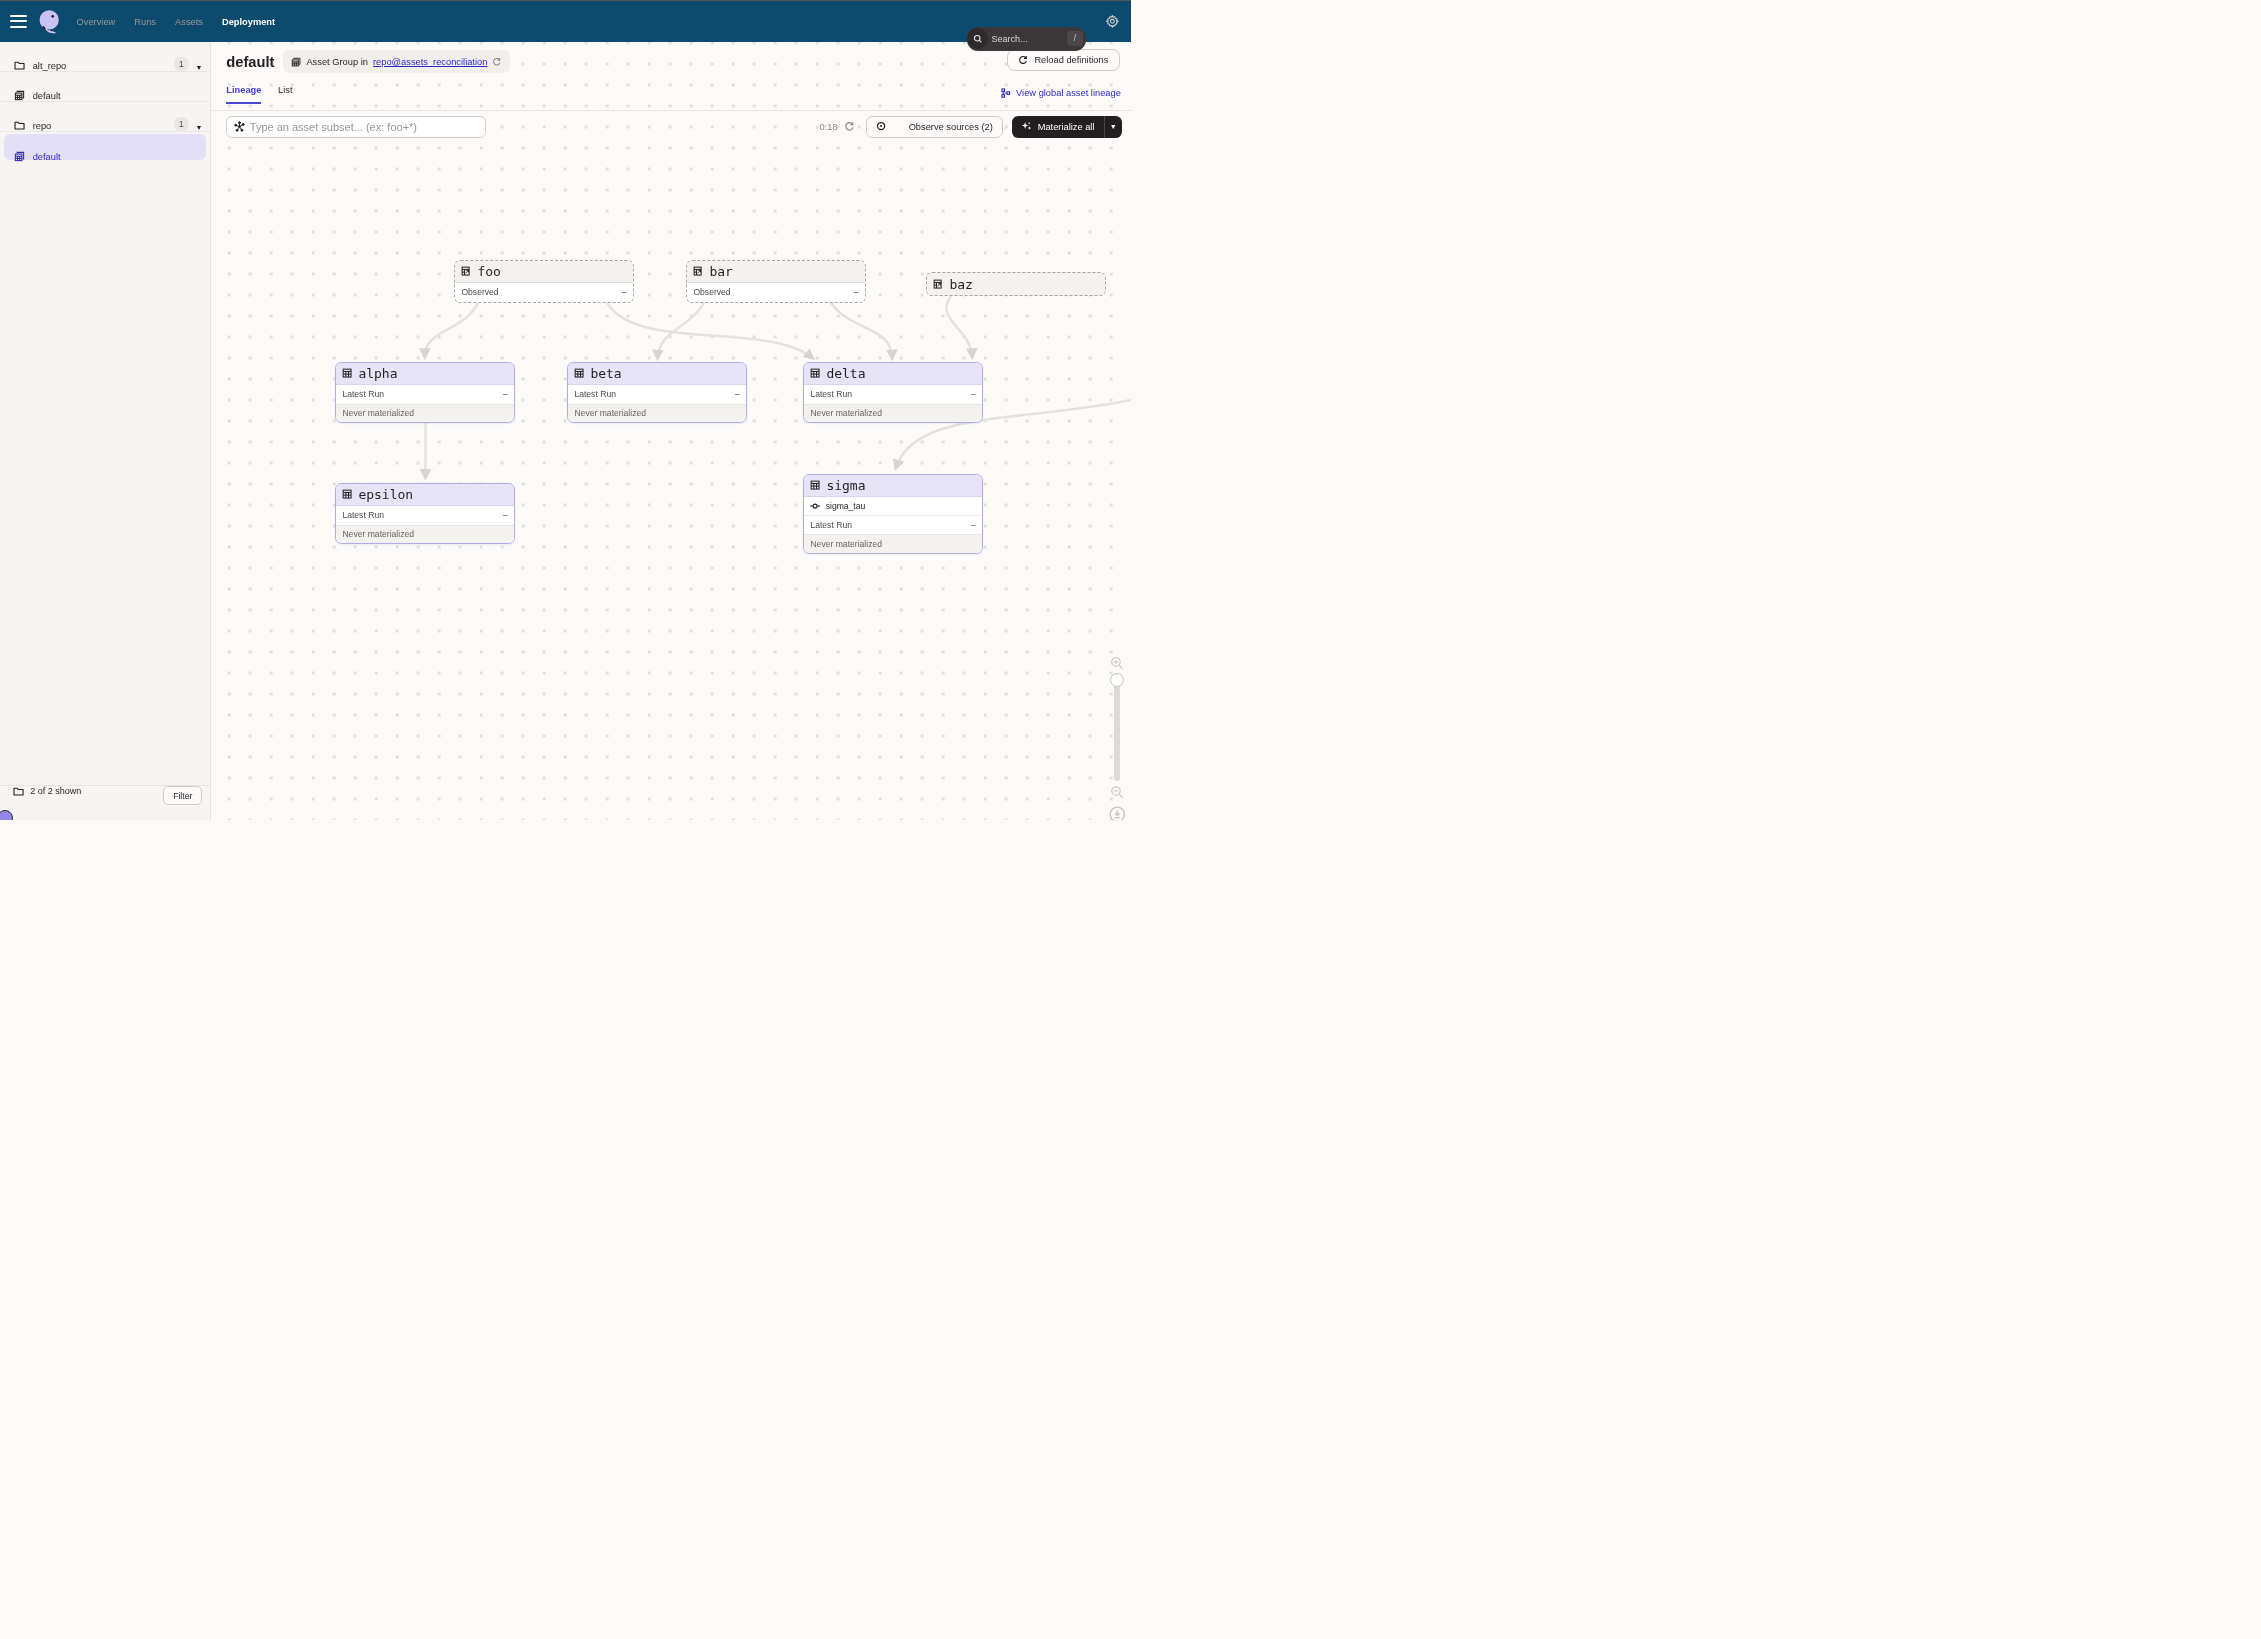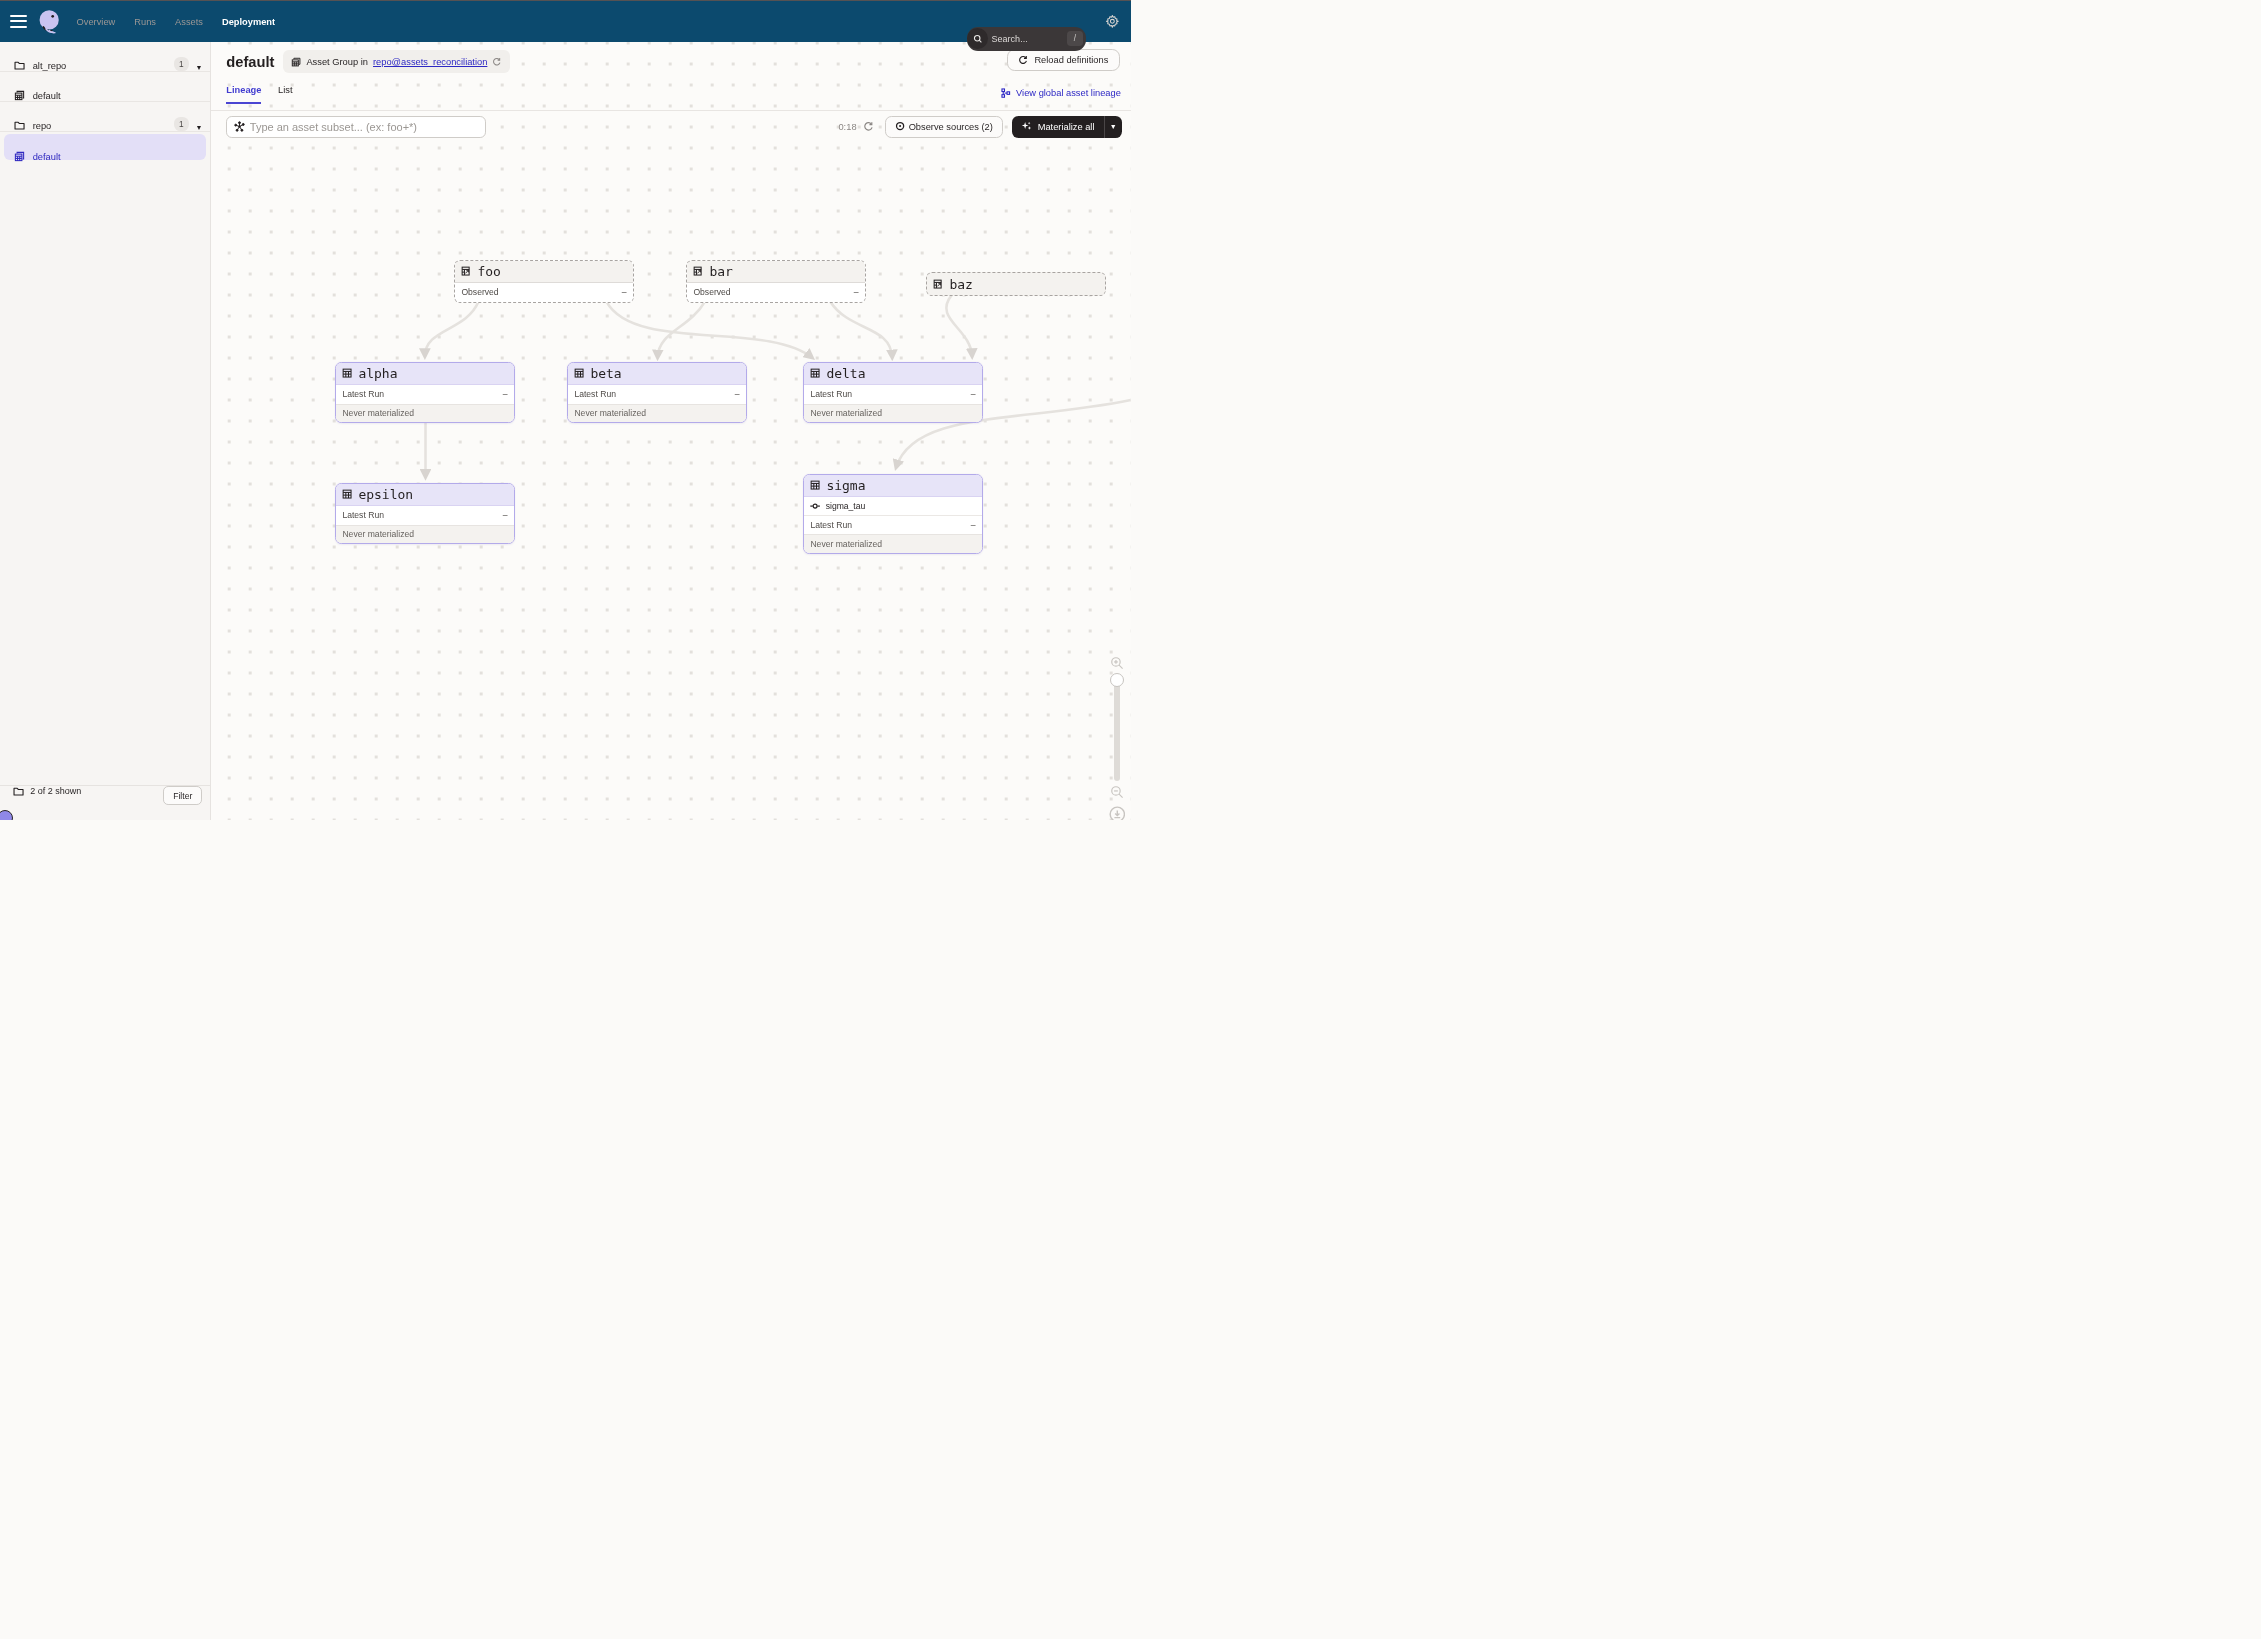--- a/index.html
+++ b/index.html
@@ -59,21 +59,21 @@
   
   .canvas { position:absolute; left:0; top:69px; right:0; bottom:0; }
   .edges { position:absolute; left:0; top:0; width:920px; height:709px; pointer-events:none; }
   .gtoolbar { position:absolute; left:15.3px; right:9px; top:4.5px; height:22px; display:flex; align-items:center; }
   .subset-input { width:260px; height:22px; border:0.6px solid #CFCCC8; border-radius:5.8px; background:#FFFFFF; display:flex; align-items:center; padding:0 6.4px; gap:5.1px; color:#231F20; }
   .subset-input input { border:none; outline:none; flex:1; font-size:11px; color:#231F20; background:transparent; font-family:"Liberation Sans",sans-serif; }
   .subset-input input::placeholder { color:#9B9793; }
   .gtoolbar .spacer { flex:1; }
   .timer { font-size:9.3px; color:#8B8784; margin-right:6.4px; }
   .refresh-small { color:#8B8784; display:flex; margin-right:11.5px; cursor:pointer; }
-  .observe-btn { height:22px; display:flex; align-items:center; gap:3px; background:#FCFBFA; border:0.6px solid #CFCCC8; border-radius:6.4px; padding:0 9px; font-size:9.3px; color:#231F20; cursor:pointer; margin-right:9px; font-family:"Liberation Sans",sans-serif; }
+  .observe-btn { height:22px; display:flex; align-items:center; gap:22px; background:#FCFBFA; border:0.6px solid #CFCCC8; border-radius:6.4px; padding:0 9px; font-size:9.3px; color:#231F20; cursor:pointer; margin-right:9px; font-family:"Liberation Sans",sans-serif; }
   .mat-group { height:22px; display:flex; background:#231F20; border-radius:6.4px; overflow:hidden; }
   .mat-btn { display:flex; align-items:center; gap:5.8px; color:#FFFFFF; font-size:9.3px; padding:0 9px; cursor:pointer; }
   .mat-caret { width:18.5px; display:flex; align-items:center; justify-content:center; color:#FFFFFF; border-left:0.6px solid #4A4647; font-size:7px; cursor:pointer; }
 
   
   .node { position:absolute; width:180px; background:#FFFFFF; border-radius:6.4px; font-size:8.6px; }
   .node.asset { border:1.3px solid #B3AAEA; box-shadow:0 0.6px 1.9px rgba(80,70,160,0.08); }
   .node.source { border:1.3px dashed #A8A4A1; }
   .node-header { height:22px; display:flex; align-items:center; gap:5.8px; padding:0 6.4px; font-family:"DejaVu Sans Mono", monospace; font-size:13px; color:#231F20; border-radius:5.1px 5.1px 0 0; }
   .asset .node-header { background:#E7E4F8; border-bottom:0.6px solid #D9D3F2; }

